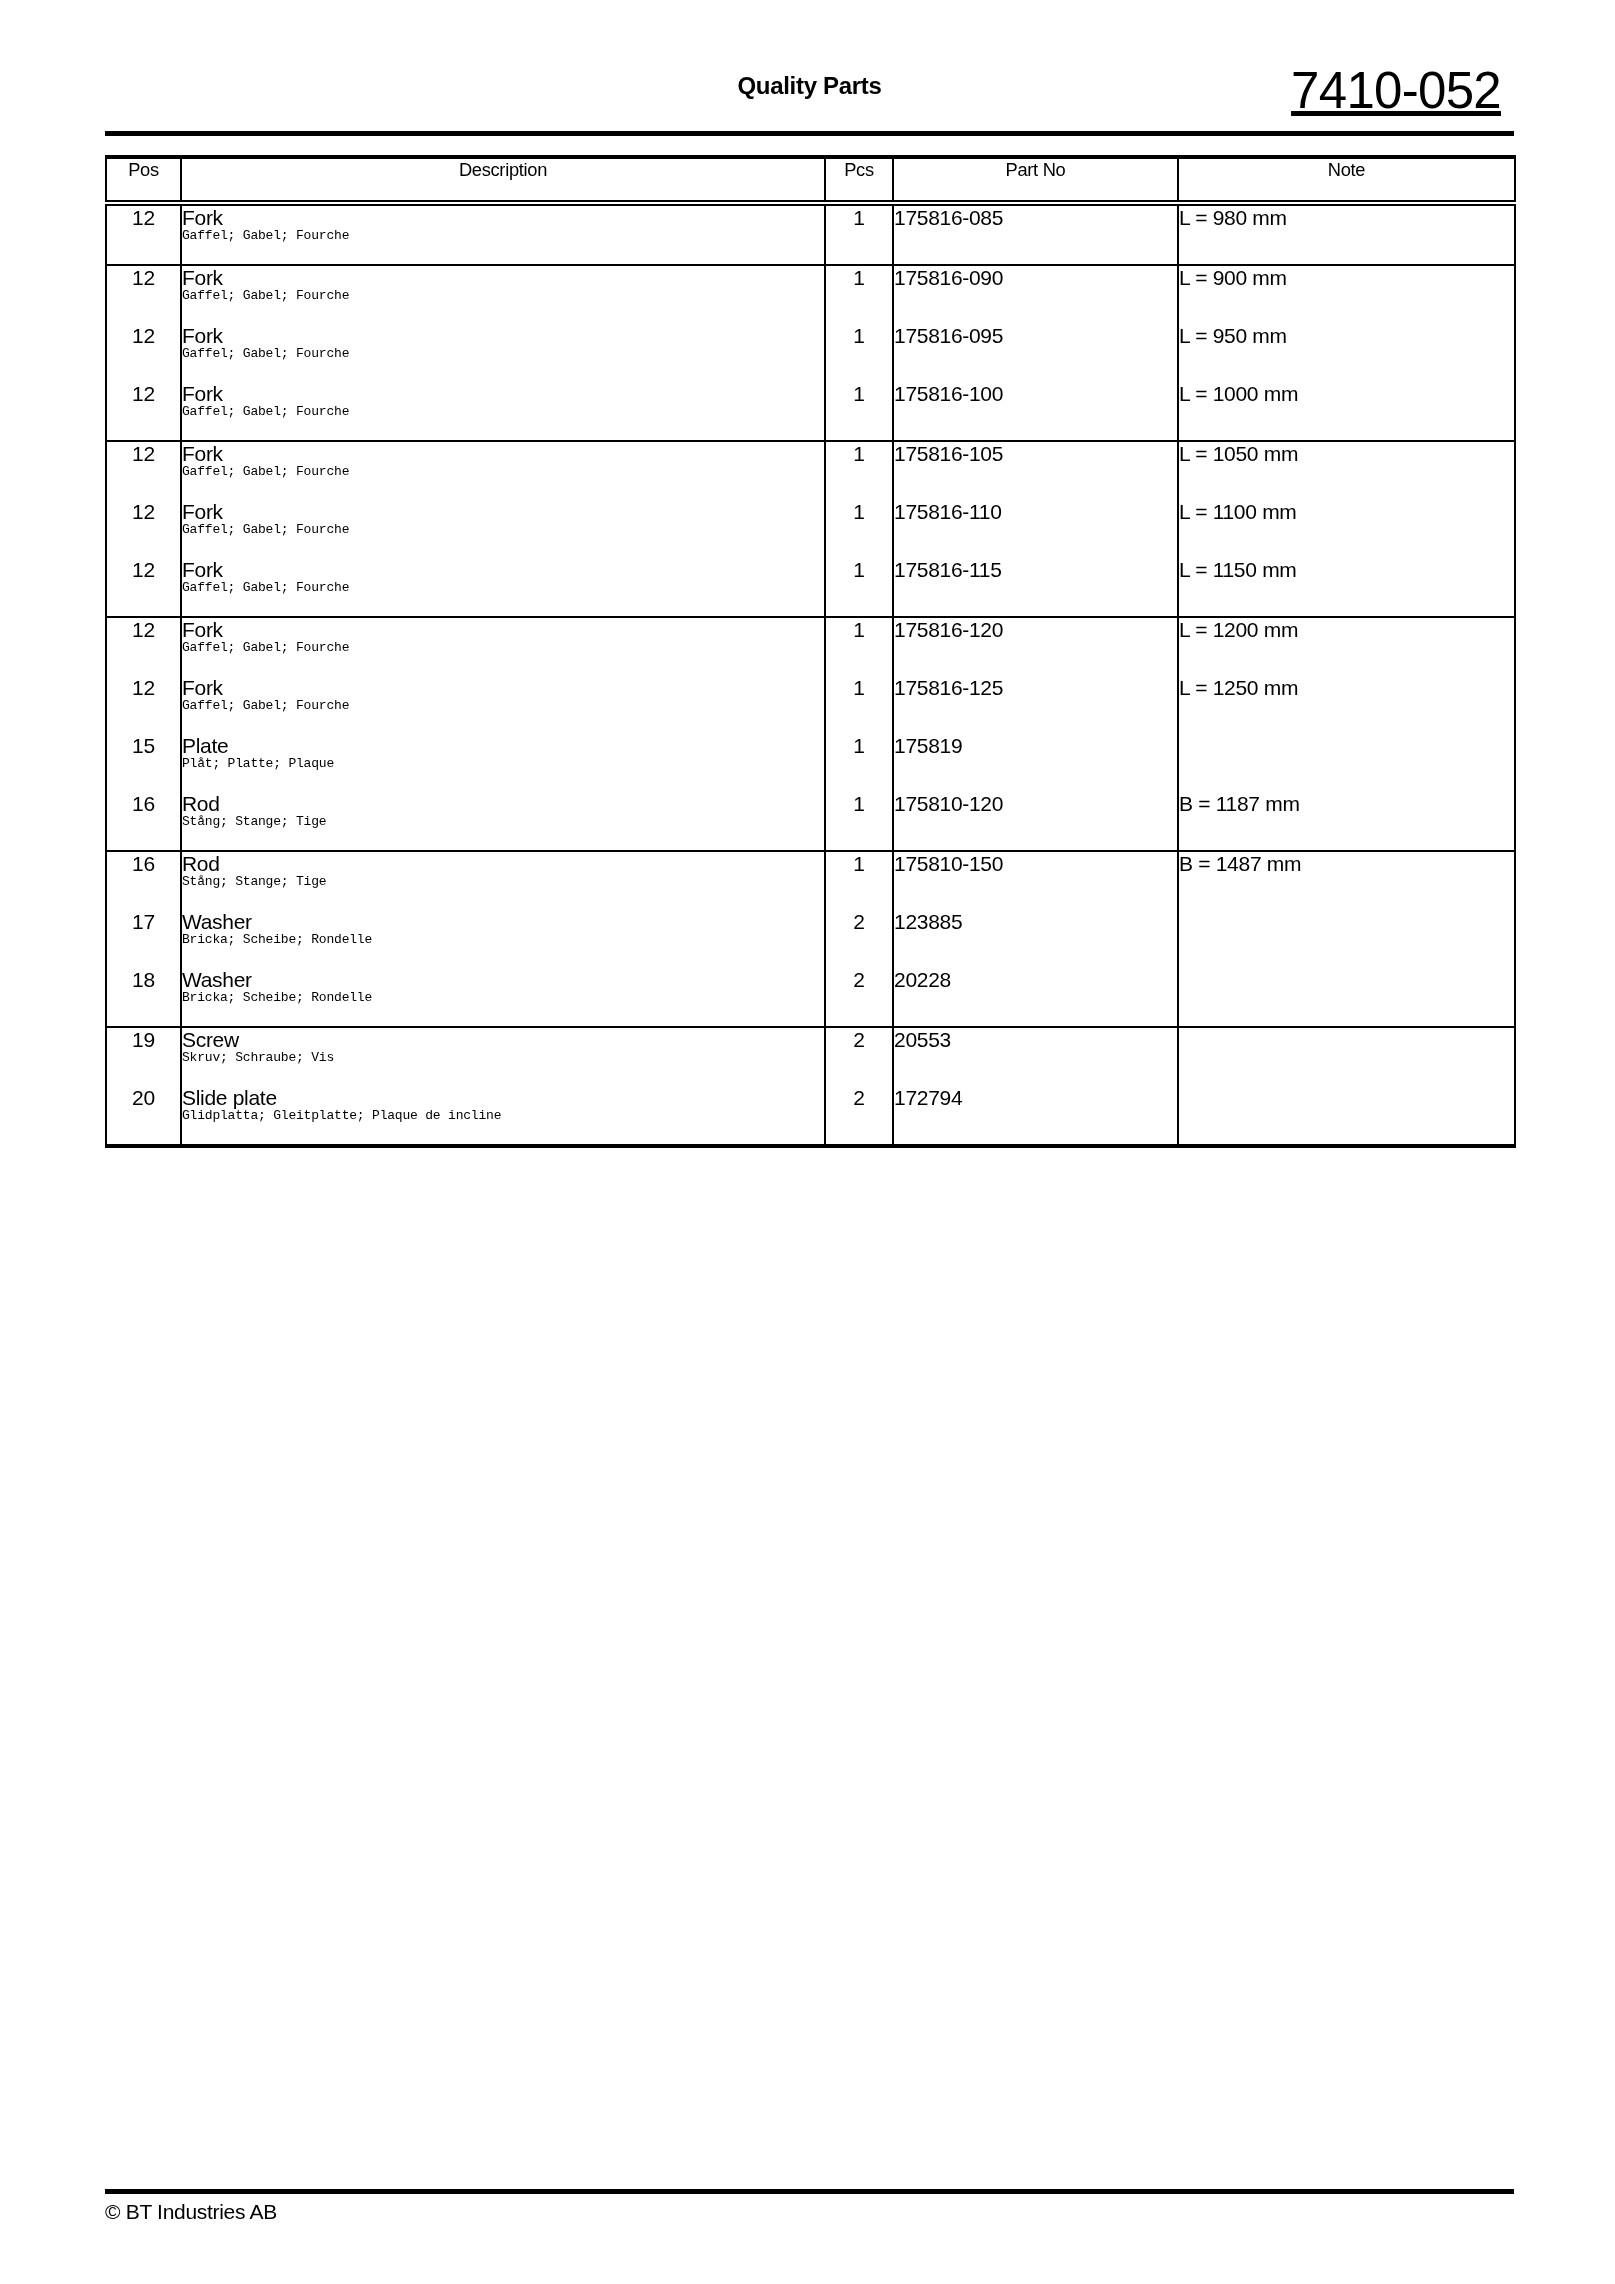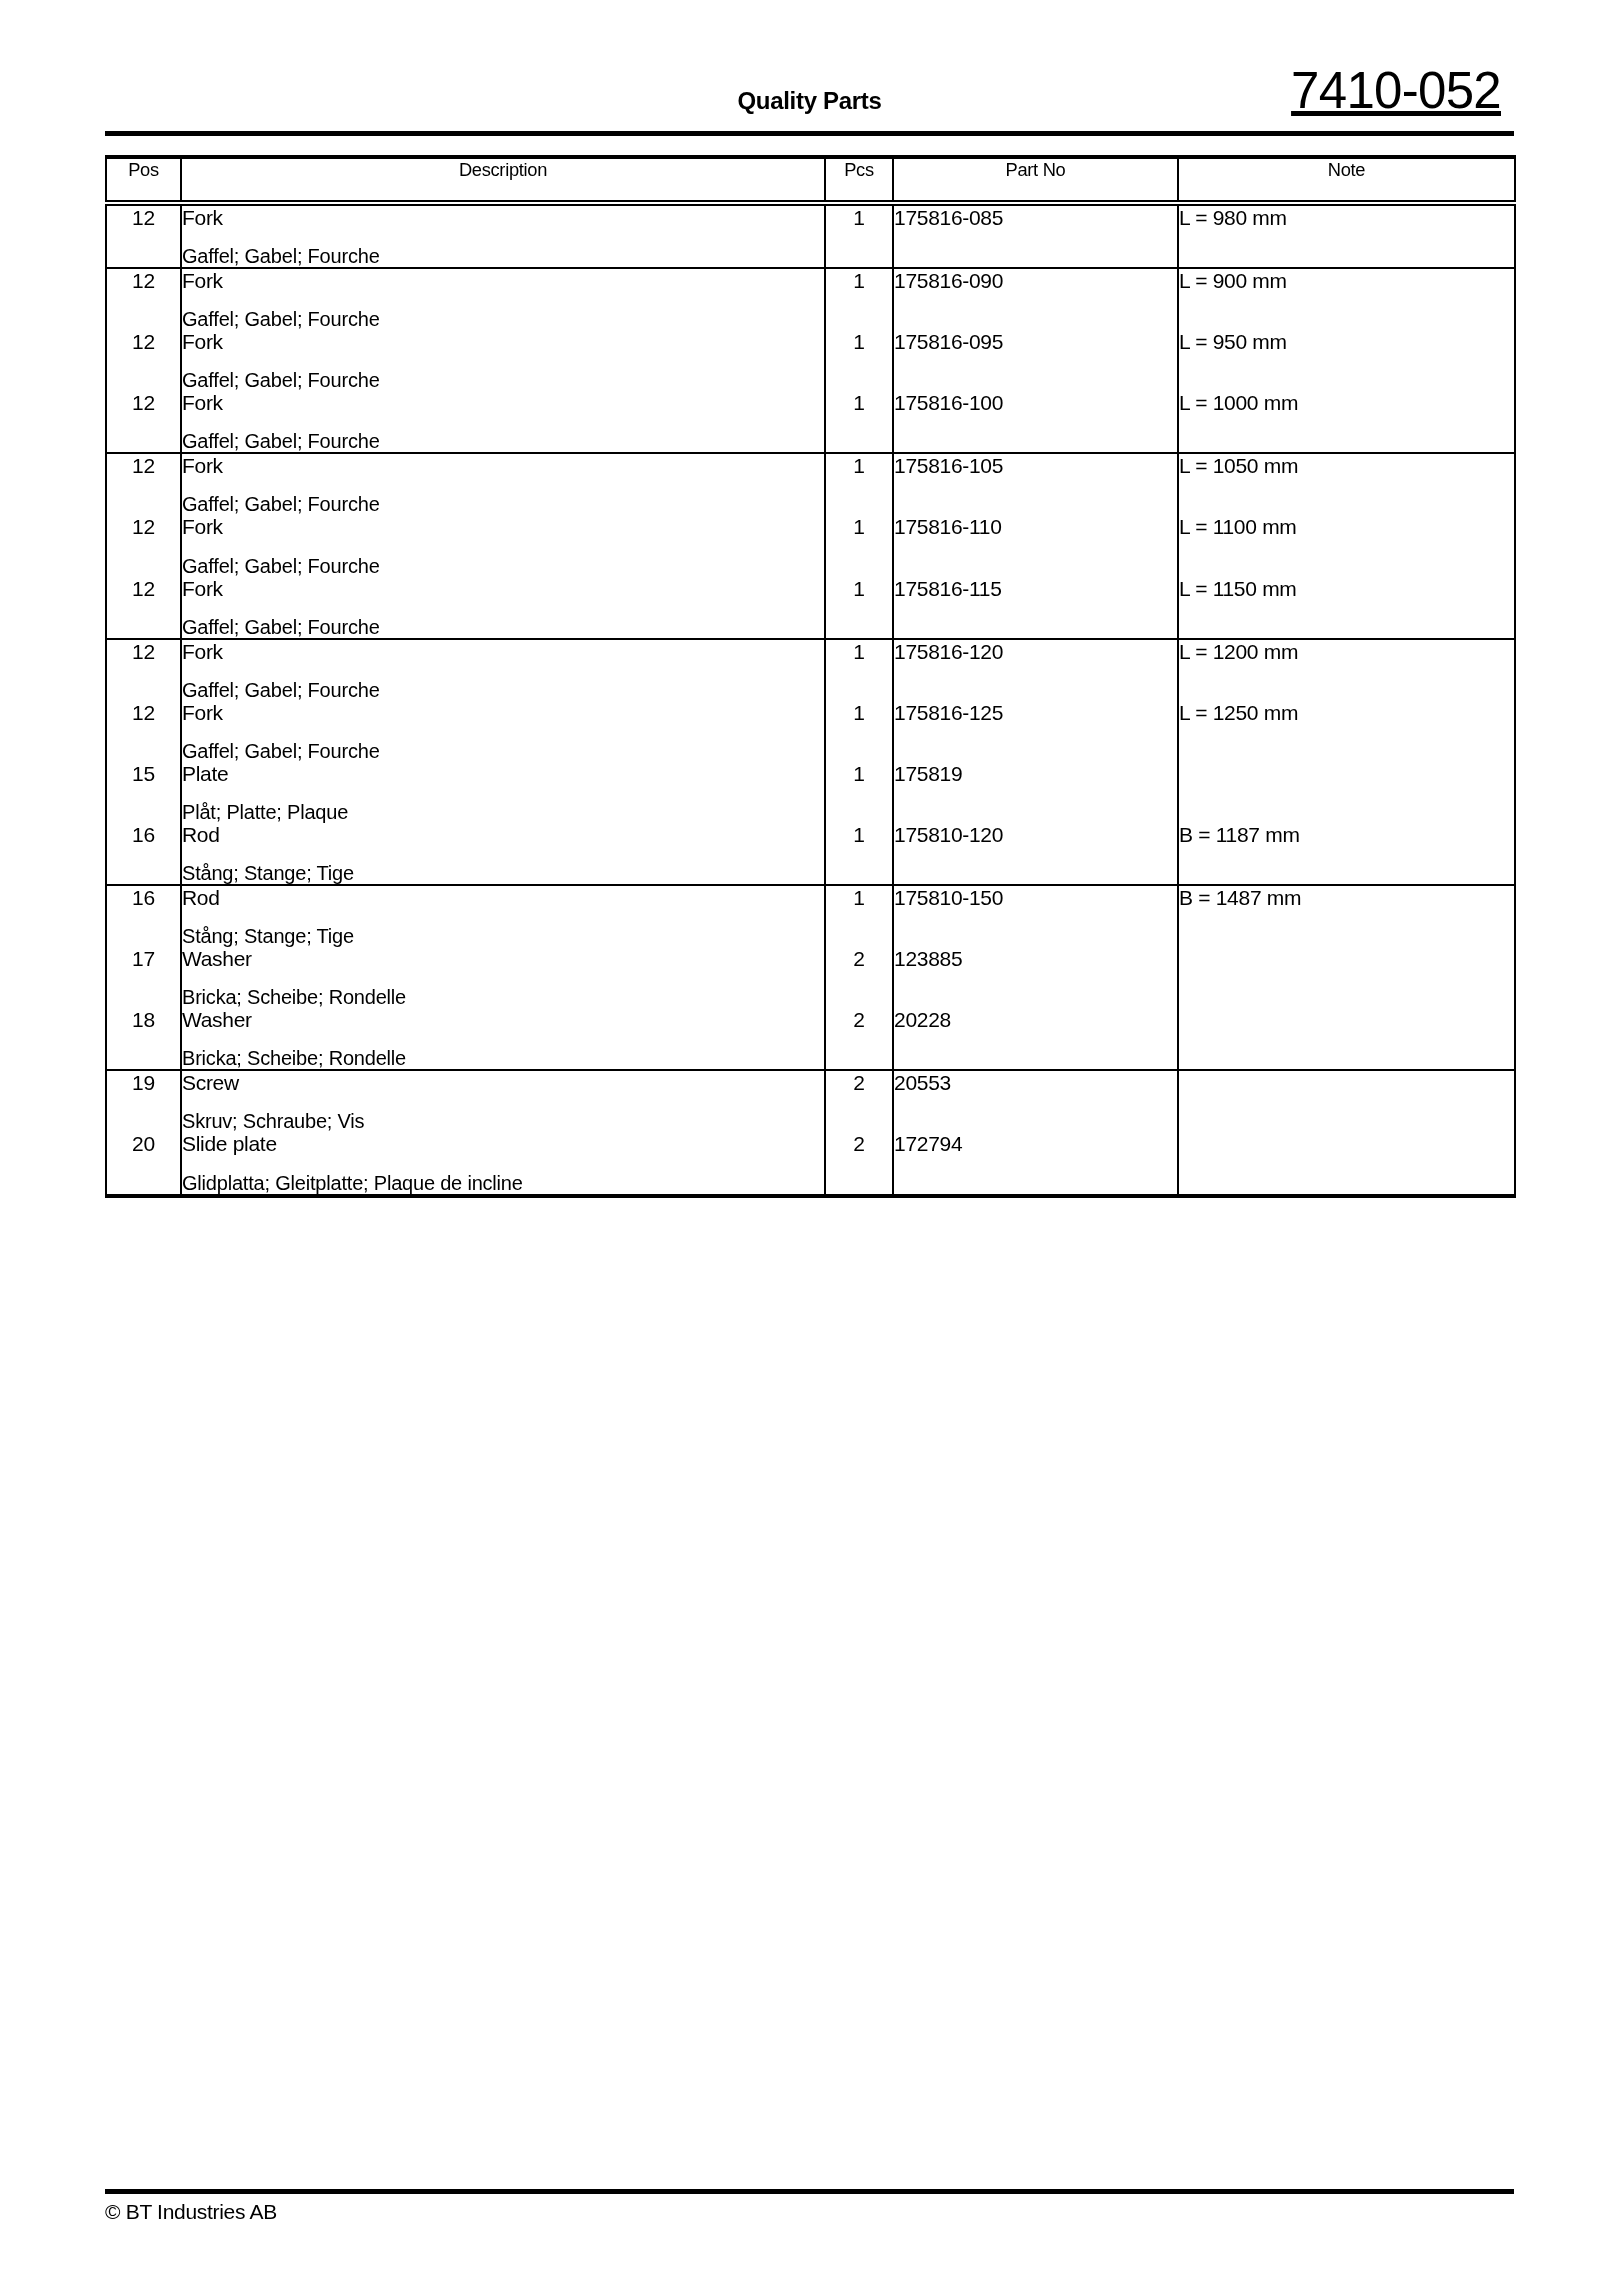--- a/index.html
+++ b/index.html
@@ -27,21 +27,21 @@
     top: 65px;
     right: 13px;
     font-size: 51px;
     font-weight: 400;
     letter-spacing: -0.7px;
     line-height: 1;
     text-decoration: underline;
   }
   .page-title {
     position: absolute;
-    top: 89px;
+    top: 74px;
     left: 0;
     width: 100%;
     text-align: center;
     font-size: 24px;
     font-weight: 700;
     letter-spacing: -0.3px;
     line-height: 1;
   }
   .title-rule {
     position: absolute;
@@ -90,23 +90,24 @@
   }
   tbody tr.group-end > td {
     border-bottom: 2.7px solid #000000;
   }
   td.c-pos  { text-align: center; margin-top: 36px; }
   td.c-desc { padding-left: 23px; }
   td.c-pcs  { text-align: center; }
   td.c-part { padding-left: 17.7px; }
   td.c-note { padding-left: 15px; }
   .desc-sub {
-    font-size: 20px;
+    font-size: 13px;
     letter-spacing: -0.2px;
-    margin-top: 16px;
+    margin-top: 0;
+    font-family: Liberation Mono, monospace;
   }
   .footer-rule {
     position: absolute;
     top: 2189px;
     left: 0;
     width: 100%;
     height: 4.8px;
     background: #000000;
   }
   .footer-text {

